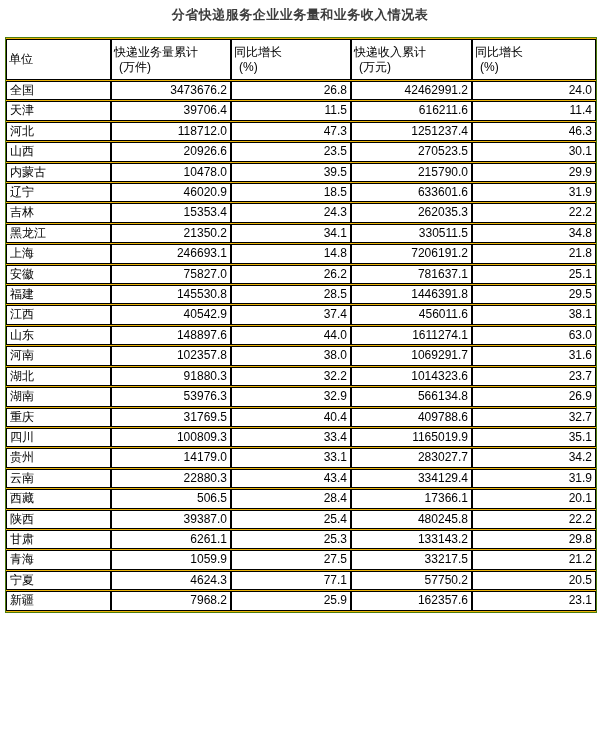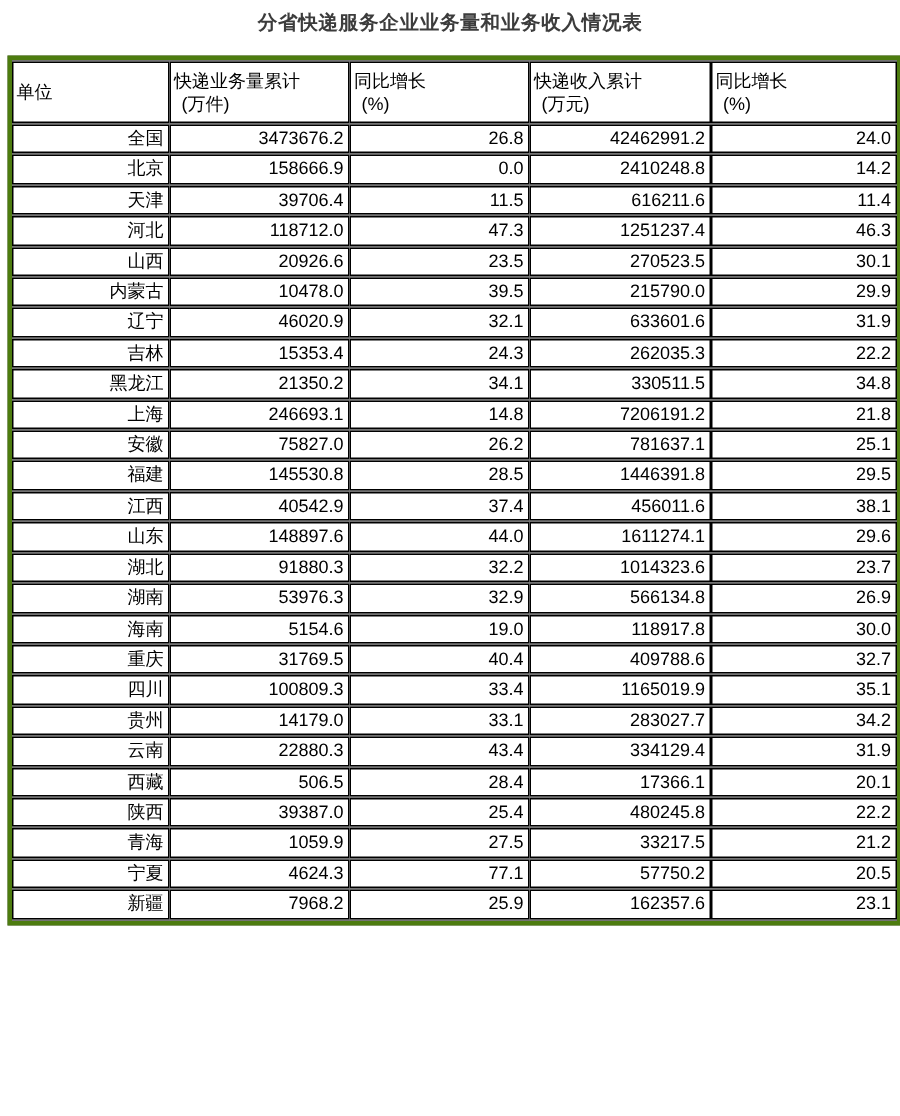--- a/index.html
+++ b/index.html
@@ -24,22 +24,22 @@
     letter-spacing: 0.5px;
   }
   table.stats {
     position: absolute;
     left: 5px;
     top: 37px;
     width: 590px;
     table-layout: fixed;
     border-collapse: separate;
     border-spacing: 0 1px;
-    border: 3px solid #4d7c0f;
-    background: #737373;
+    border: 1px solid #4d7c0f;
+    background: #eab308;
   }
   table.stats th, table.stats td {
     border: 1px solid #000;
     background: #fff;
     font-size: 12px;
     overflow: hidden;
     white-space: nowrap;
   }
   table.stats th {
     font-weight: normal;
@@ -49,21 +49,21 @@
     line-height: 14.5px;
     height: 29px;
   }
   .th-sub { padding-left: 5px; }
   table.stats td {
     padding: 0 3px;
     line-height: 17.4px;
     height: 17.4px;
   }
   table.stats td.num { text-align: right; }
-  table.stats td.region { text-align: right; }
+  table.stats td.region { text-align: left; }
   
   .watermark { position: absolute; pointer-events: none; }
   .wm-circle {
     left: 519px; top: 676px;
     width: 36px; height: 36px;
     border: 3px solid rgba(255,255,255,0.65);
     border-radius: 50%;
   }
   .wm-dashes {
     left: 497px; top: 692px;
@@ -118,27 +118,20 @@
     </thead>
     <tbody>
         <tr>
           <td class="region">全国</td>
           <td class="num">3473676.2</td>
           <td class="num">26.8</td>
           <td class="num">42462991.2</td>
           <td class="num">24.0</td>
         </tr>
         <tr>
-          <td class="region">北京</td>
-          <td class="num">158666.9</td>
-          <td class="num">0.0</td>
-          <td class="num">2410248.8</td>
-          <td class="num">14.2</td>
-        </tr>
-        <tr>
           <td class="region">天津</td>
           <td class="num">39706.4</td>
           <td class="num">11.5</td>
           <td class="num">616211.6</td>
           <td class="num">11.4</td>
         </tr>
         <tr>
           <td class="region">河北</td>
           <td class="num">118712.0</td>
           <td class="num">47.3</td>
@@ -155,21 +148,21 @@
         <tr>
           <td class="region">内蒙古</td>
           <td class="num">10478.0</td>
           <td class="num">39.5</td>
           <td class="num">215790.0</td>
           <td class="num">29.9</td>
         </tr>
         <tr>
           <td class="region">辽宁</td>
           <td class="num">46020.9</td>
-          <td class="num">32.1</td>
+          <td class="num">18.5</td>
           <td class="num">633601.6</td>
           <td class="num">31.9</td>
         </tr>
         <tr>
           <td class="region">吉林</td>
           <td class="num">15353.4</td>
           <td class="num">24.3</td>
           <td class="num">262035.3</td>
           <td class="num">22.2</td>
         </tr>
@@ -206,44 +199,44 @@
           <td class="num">40542.9</td>
           <td class="num">37.4</td>
           <td class="num">456011.6</td>
           <td class="num">38.1</td>
         </tr>
         <tr>
           <td class="region">山东</td>
           <td class="num">148897.6</td>
           <td class="num">44.0</td>
           <td class="num">1611274.1</td>
-          <td class="num">29.6</td>
+          <td class="num">63.0</td>
+        </tr>
+        <tr>
+          <td class="region">河南</td>
+          <td class="num">102357.8</td>
+          <td class="num">38.0</td>
+          <td class="num">1069291.7</td>
+          <td class="num">31.6</td>
         </tr>
         <tr>
           <td class="region">湖北</td>
           <td class="num">91880.3</td>
           <td class="num">32.2</td>
           <td class="num">1014323.6</td>
           <td class="num">23.7</td>
         </tr>
         <tr>
           <td class="region">湖南</td>
           <td class="num">53976.3</td>
           <td class="num">32.9</td>
           <td class="num">566134.8</td>
           <td class="num">26.9</td>
         </tr>
         <tr>
-          <td class="region">海南</td>
-          <td class="num">5154.6</td>
-          <td class="num">19.0</td>
-          <td class="num">118917.8</td>
-          <td class="num">30.0</td>
-        </tr>
-        <tr>
           <td class="region">重庆</td>
           <td class="num">31769.5</td>
           <td class="num">40.4</td>
           <td class="num">409788.6</td>
           <td class="num">32.7</td>
         </tr>
         <tr>
           <td class="region">四川</td>
           <td class="num">100809.3</td>
           <td class="num">33.4</td>
@@ -272,20 +265,27 @@
           <td class="num">20.1</td>
         </tr>
         <tr>
           <td class="region">陕西</td>
           <td class="num">39387.0</td>
           <td class="num">25.4</td>
           <td class="num">480245.8</td>
           <td class="num">22.2</td>
         </tr>
         <tr>
+          <td class="region">甘肃</td>
+          <td class="num">6261.1</td>
+          <td class="num">25.3</td>
+          <td class="num">133143.2</td>
+          <td class="num">29.8</td>
+        </tr>
+        <tr>
           <td class="region">青海</td>
           <td class="num">1059.9</td>
           <td class="num">27.5</td>
           <td class="num">33217.5</td>
           <td class="num">21.2</td>
         </tr>
         <tr>
           <td class="region">宁夏</td>
           <td class="num">4624.3</td>
           <td class="num">77.1</td>

